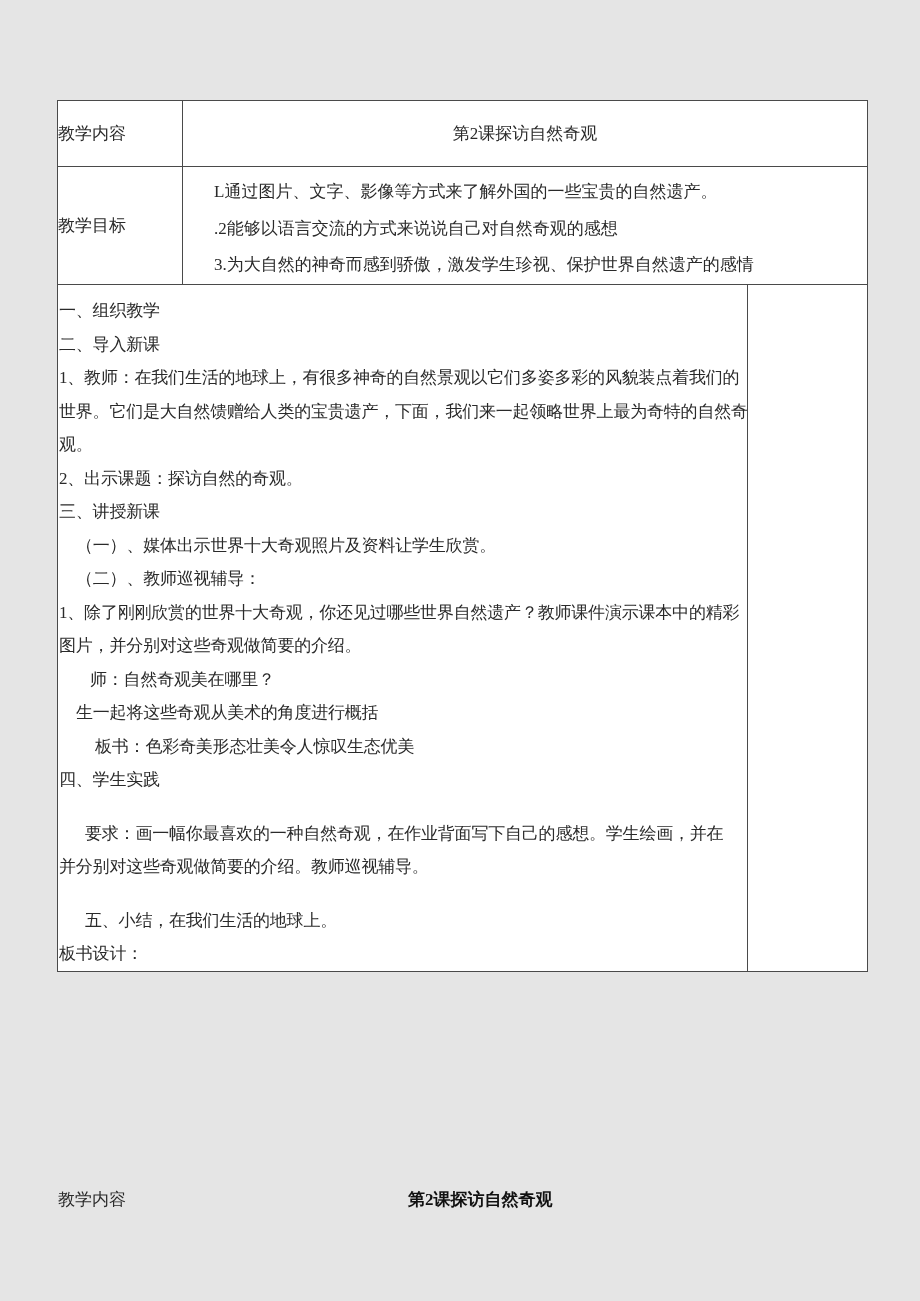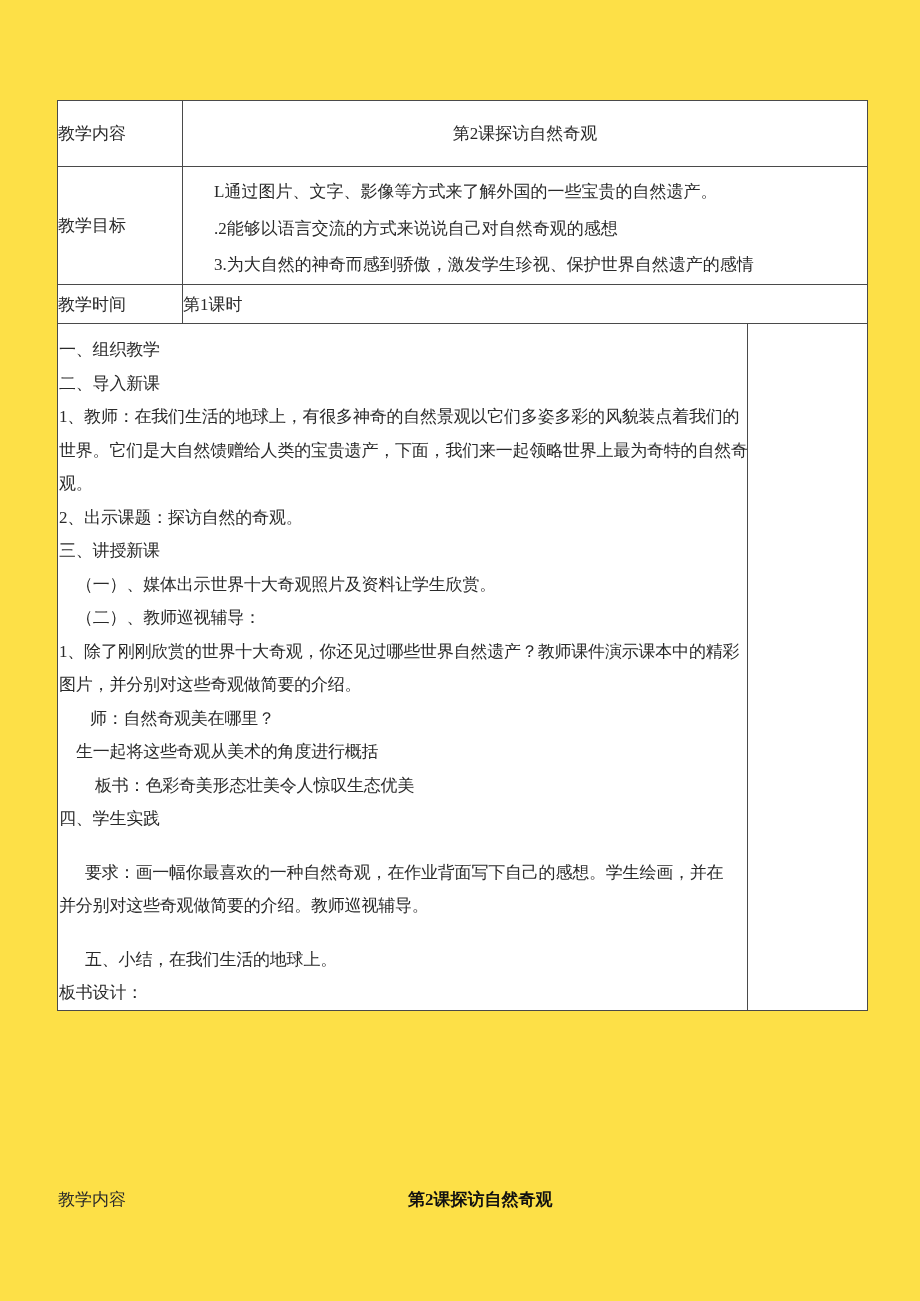--- a/index.html
+++ b/index.html
@@ -5,21 +5,21 @@
   * { margin: 0; padding: 0; box-sizing: border-box; }
   html, body { background: #ffffff; }
   body {
     font-family: "Liberation Serif", "DejaVu Serif", serif;
     color: #222222;
   }
   .sheet {
     position: relative;
     width: 920px;
     height: 1301px;
-    background: #fde047;
+    background: #e5e5e5;
     overflow: hidden;
     text-decoration: underline;
   }
   table.lesson-table {
     position: absolute;
     left: 57px;
     top: 100px;
     width: 810px;
     border-collapse: collapse;
     table-layout: fixed;
@@ -118,24 +118,20 @@
             <div class="objective-line">L通过图片、文字、影像等方式来了解外国的一些宝贵的自然遗产。</div>
 
             <div class="objective-line">.2能够以语言交流的方式来说说自己对自然奇观的感想</div>
 
             <div class="objective-line">3.为大自然的神奇而感到骄傲，激发学生珍视、保护世界自然遗产的感情</div>
           </div>
       </td>
     </tr>
 
 
-    <tr class="r4">
-      <td class="label-cell">教学时间</td>
-      <td class="value-cell" colspan="2">第1课时</td>
-    </tr>
 
 
     <tr class="r6">
       <td class="body-cell" colspan="2">
         <div class="body-lines">
 
             <div class="body-line i0">一、组织教学</div>
 
             <div class="body-line i0">二、导入新课</div>
 

